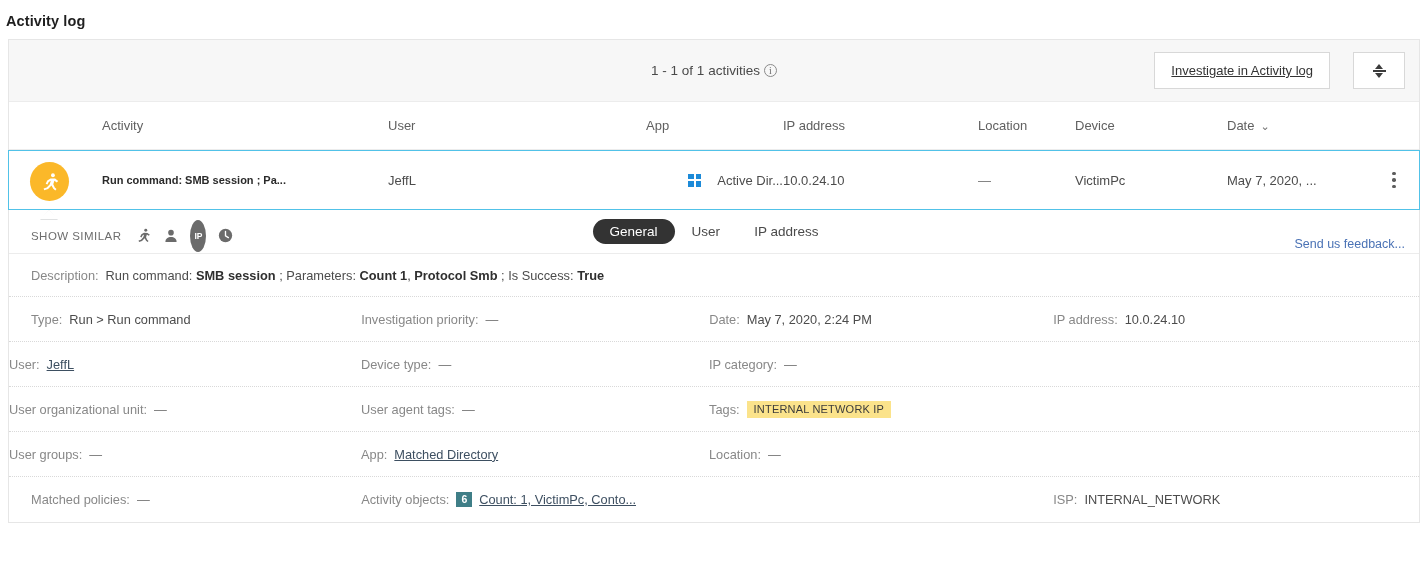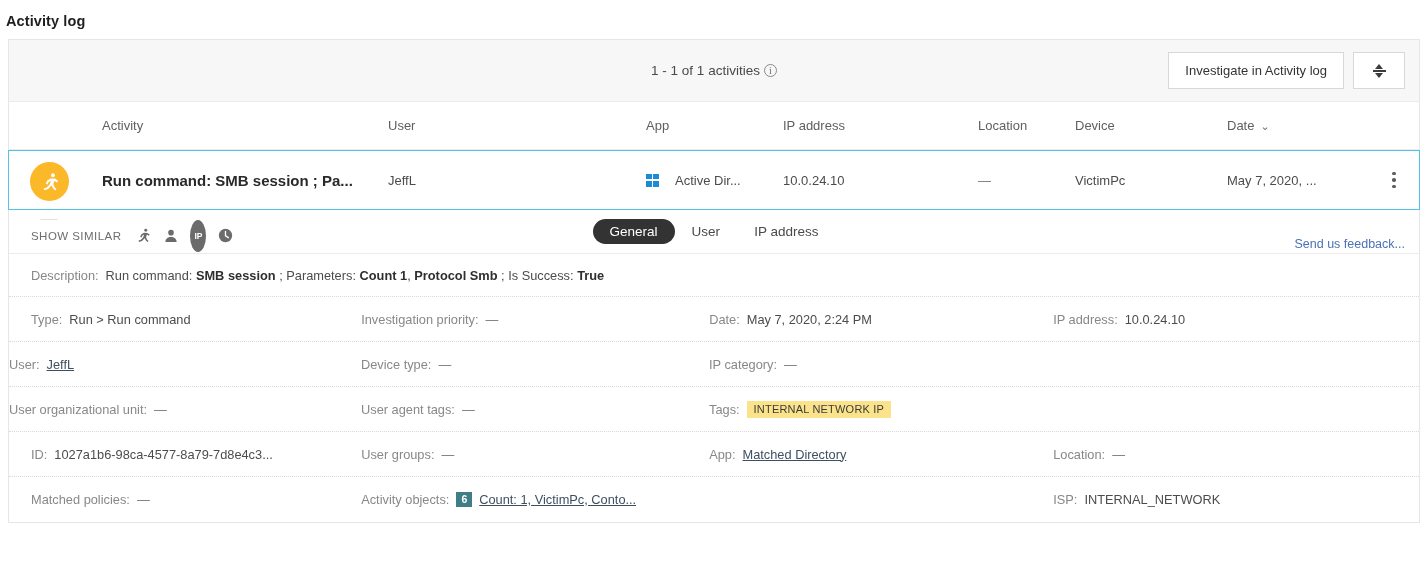--- a/index.html
+++ b/index.html
@@ -71,22 +71,23 @@
     text-align: center;
     vertical-align: 1px;
     margin-left: 4px;
     font-family: "Liberation Serif", serif;
     font-style: normal;
   }
   .toolbar-right {
     margin-left: auto;
     display: flex;
     align-items: center;
-    gap: 9px;
+    gap: 23px;
     z-index: 2;
+    text-decoration: underline;
   }
   .btn {
     background: #ffffff;
     border: 1px solid #d8d8d8;
     font-size: 13px;
     color: #333333;
     padding: 0 16px;
     height: 37px;
     line-height: 35px;
     cursor: pointer;
@@ -217,27 +218,27 @@
     position: absolute;
     left: 0; top: 0;
     width: 0; height: 0;
     border-left: 9px solid transparent;
     border-right: 9px solid transparent;
     border-bottom: 10px solid #dfe1e2;
   }
 
   .cell { flex: none; font-size: 13px; color: #4c4c4c; }
   .activity-title {
-    font-size: 15px;
+    font-size: 11px;
     font-weight: bold;
     color: #2a2a2a;
     white-space: nowrap;
     overflow: hidden;
   }
-  .app-cell { display: flex; align-items: center; gap: 16px; white-space: nowrap; }
+  .app-cell { display: flex; align-items: center; gap: 16px; white-space: nowrap; justify-content: flex-end; }
   .win-logo {
     width: 13px; height: 13px;
     display: grid;
     grid-template-columns: 1fr 1fr;
     grid-template-rows: 1fr 1fr;
     gap: 1.5px;
     flex: none;
   }
   .win-logo span { background: #1c8ad8; display: block; }
   .dash { color: #757575; }
@@ -547,24 +548,20 @@
         <span class="lbl">User agent tags:</span>
         <span class="dash">—</span>
       </div>
       <div class="dcell d4">
         <span class="lbl">Tags:</span>
         <span class="tag-badge">INTERNAL NETWORK IP</span>
       </div>
     </div>
 
     <div class="detail-row">
-      <div class="dcell d1">
-        <span class="lbl">ID:</span>
-        <span>1027a1b6-98ca-4577-8a79-7d8e4c3...</span>
-      </div>
       <div class="dcell d2">
         <span class="lbl">User groups:</span>
         <span class="dash">—</span>
       </div>
       <div class="dcell d3">
         <span class="lbl">App:</span>
         <span class="link-u">Matched Directory</span>
       </div>
       <div class="dcell d4">
         <span class="lbl">Location:</span>

